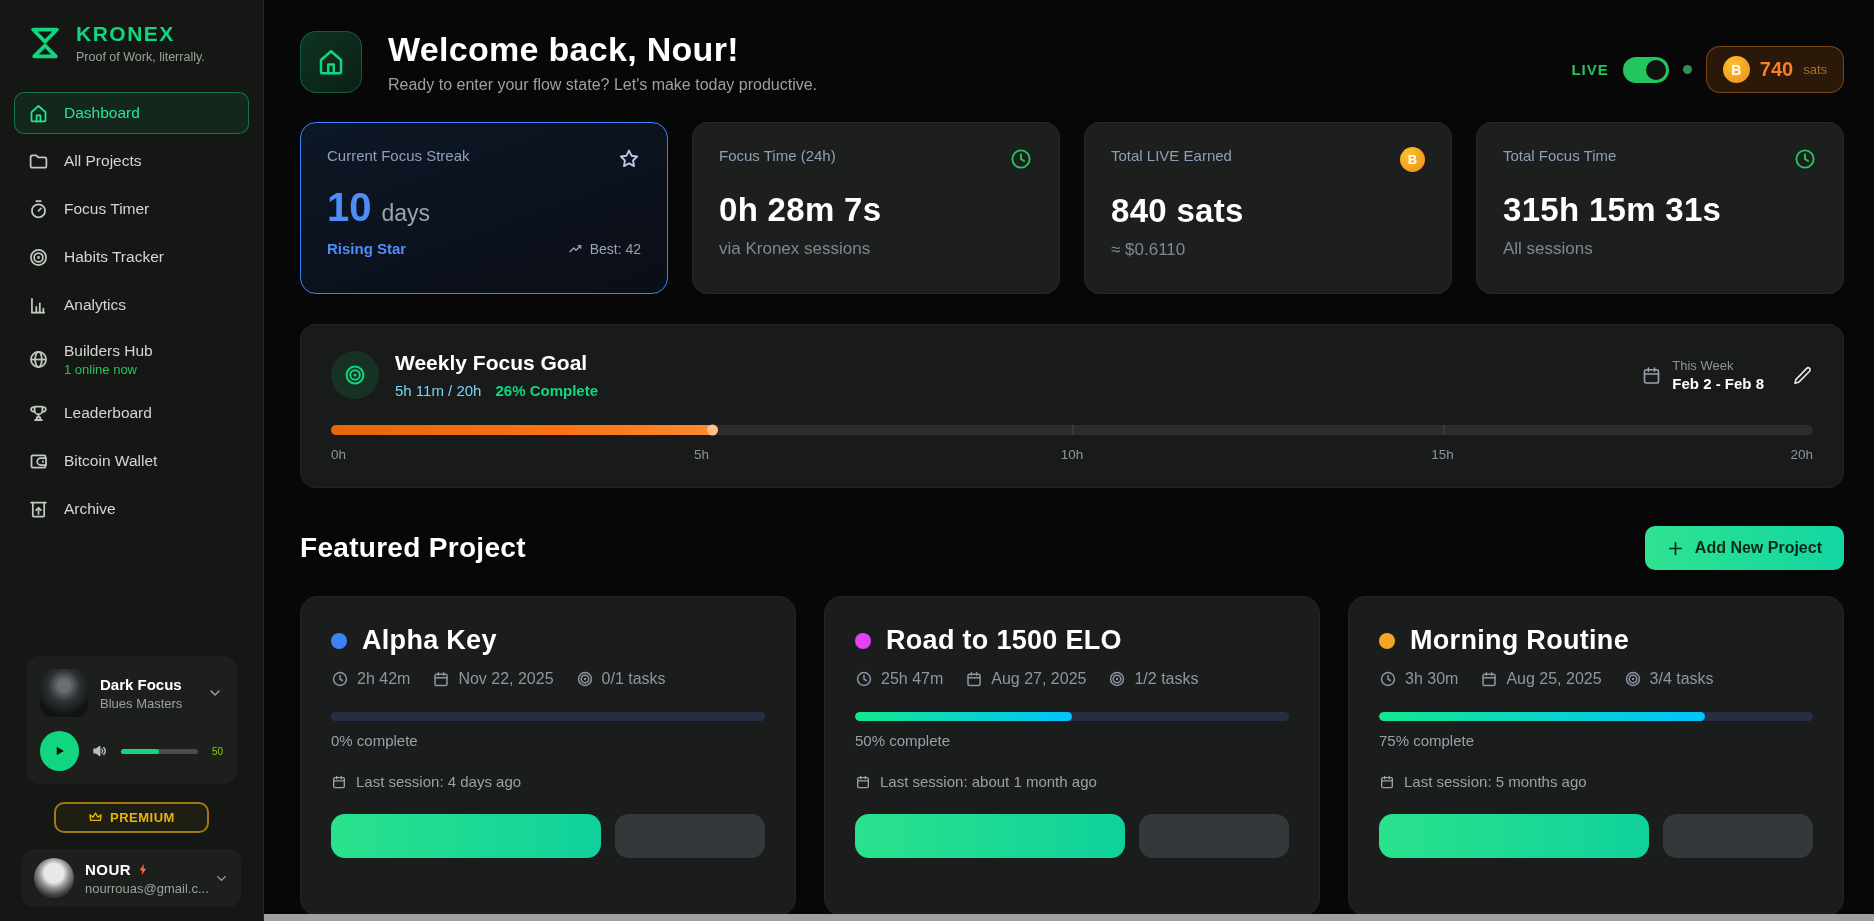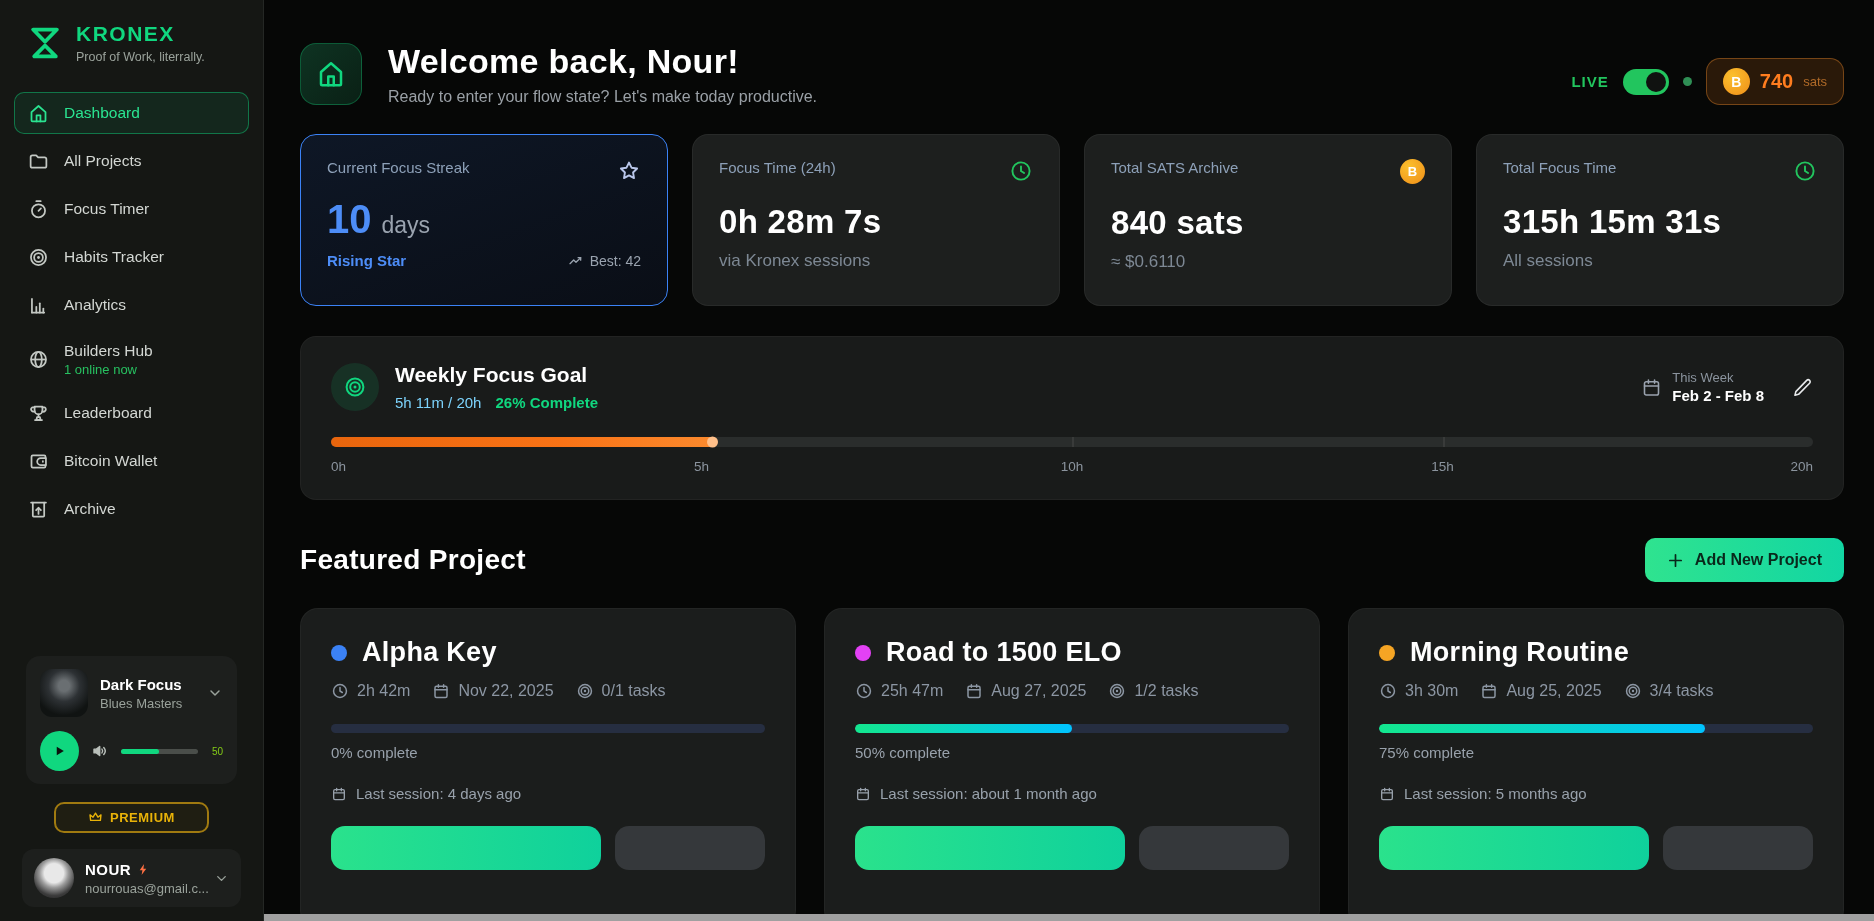--- a/index.html
+++ b/index.html
@@ -50,21 +50,21 @@
   .premium{display:flex;align-items:center;gap:7px;padding:6px 32px;border:2px solid #a07a10;border-radius:10px;background:rgba(233,179,8,.05);color:var(--premium-gold);cursor:pointer}
   .premium span{font-size:13px;font-weight:bold;letter-spacing:.5px}
   .profile{display:flex;align-items:center;gap:11px;background:#1d1f1d;border-radius:12px;margin:16px 8px 0;padding:9px 12px;cursor:pointer}
   .avatar{width:40px;height:40px;border-radius:50%;flex:0 0 auto;
     background:radial-gradient(circle at 50% 38%,#e8e8e8 0 30%,#9b9b9b 45%,#3c3c3c 70%,#181818 100%)}
   .pr-col{flex:1;min-width:0}
   .pr-name{display:flex;align-items:center;gap:6px;font-size:15px;font-weight:bold;color:#fff;letter-spacing:.5px}
   .pr-mail{font-size:13px;color:#9aa29b;margin-top:3px;white-space:nowrap}
 
   
-  .main{flex:1;position:relative;padding:42px 30px 0 36px}
+  .main{flex:1;position:relative;padding:30px 30px 0 36px}
   .hdr{display:flex;align-items:flex-start;justify-content:space-between}
   .hdr-left{display:flex;align-items:center;gap:26px}
   .home-tile{width:62px;height:62px;border-radius:16px;background:linear-gradient(135deg,#0e3322,#0a2015);border:1px solid rgba(16,215,127,.3);display:flex;align-items:center;justify-content:center;color:var(--accent-green)}
   .hdr-title{font-size:34px;font-weight:bold;letter-spacing:.3px;color:#fff}
   .hdr-sub{font-size:16px;color:#9aa0a6;margin-top:7px}
   .hdr-right{display:flex;align-items:center;gap:14px;margin-top:16px}
   .live-lbl{font-size:15px;font-weight:bold;letter-spacing:1px;color:var(--live-green)}
   .toggle{width:46px;height:26px;border-radius:13px;background:var(--live-green);position:relative;cursor:pointer}
   .knob{position:absolute;right:3px;top:3px;width:20px;height:20px;border-radius:50%;background:#101210}
   .live-dot{width:9px;height:9px;border-radius:50%;background:#2f8f55}
@@ -379,21 +379,21 @@
               <path d="M12 7.4V12l3.1 2"></path>
             </svg>
           </span>
       </div>
       <div class="sval">0h 28m 7s</div>
       <div class="sfoot">via Kronex sessions</div>
     </div>
 
     <div class="scard">
       <div class="srow">
-        <span class="stitle">Total SATS Archive</span>
+        <span class="stitle">Total LIVE Earned</span>
         <span class="coin" style="width:25px;height:25px;font-size:13px">B</span>
       </div>
       <div class="sval">840 sats</div>
       <div class="sfoot">≈ $0.6110</div>
     </div>
 
     <div class="scard">
       <div class="srow">
         <span class="stitle">Total Focus Time</span>
         <span class="icon-clock-g">

